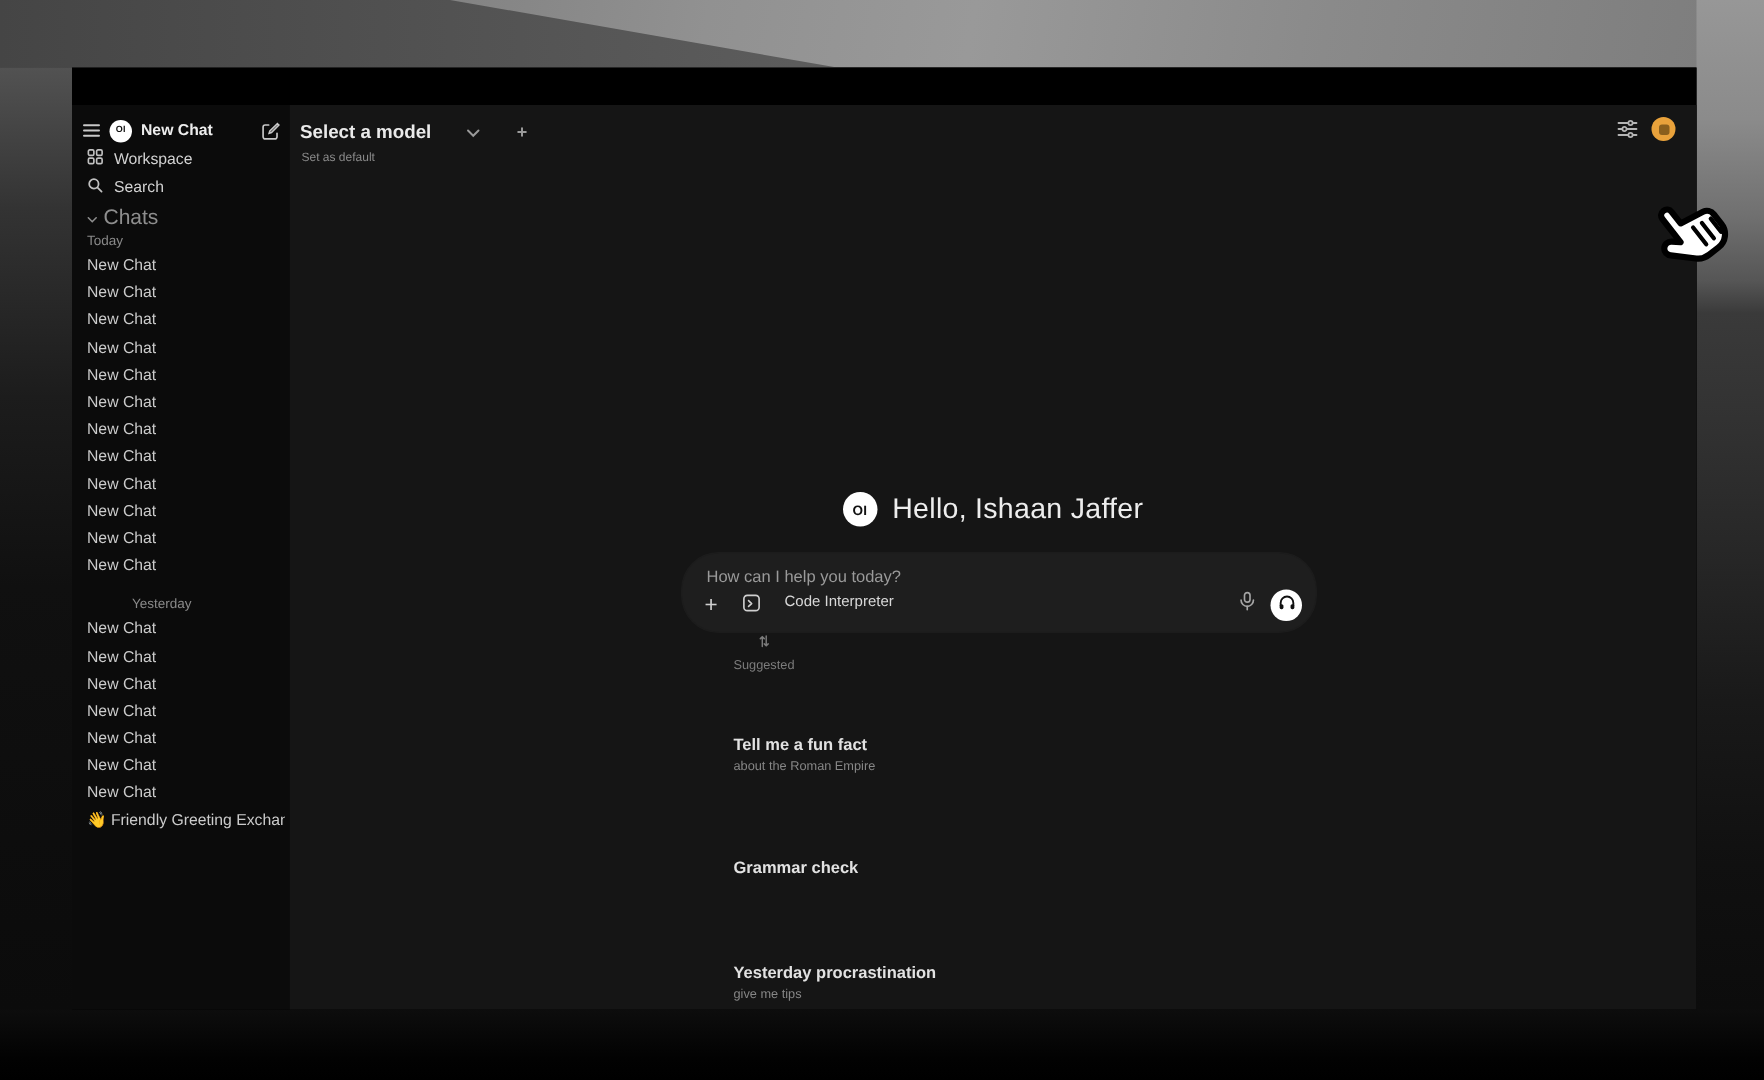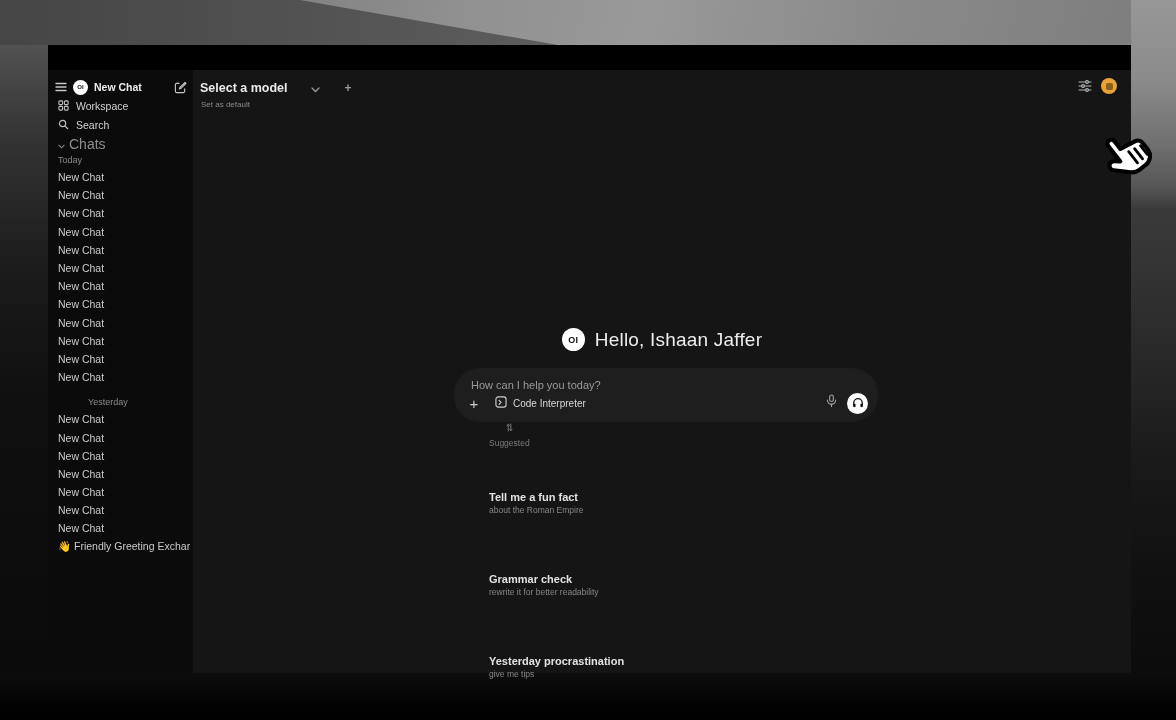--- a/index.html
+++ b/index.html
@@ -60,21 +60,21 @@
   .greet-text { font-size:19px; font-weight:500; color:#ededed; letter-spacing:.2px; }
 
   .input-card { position:absolute; left:262px; top:299px; width:422px; height:52px;
     background:#1e1e1e; border-radius:24px; box-shadow:0 0 0 1px rgba(255,255,255,.03); }
   .chat-input { position:absolute; left:16px; top:7px; width:380px; height:18px; background:transparent;
     border:none; outline:none; color:#dcdcdc; font-size:11px; font-family:inherit; }
   .chat-input::placeholder { color:#9a9a9a; }
   .card-row { position:absolute; left:10px; right:9px; bottom:7px; height:22px;
     display:flex; align-items:center; }
   .attach-plus { color:#cfcfcf; font-size:15px; width:18px; text-align:center; cursor:pointer; line-height:1; }
-  .ci-chip { display:flex; align-items:center; gap:6px; margin-left:12px; cursor:pointer;
+  .ci-chip { display:flex; gap:16px; margin-left:12px; cursor:pointer;
     color:#d8d8d8; font-size:10px; font-weight:500; }
   .card-spacer { flex:1 1 auto; }
   .mic-btn { margin-right:10px; cursor:pointer; }
   .call-btn { width:21px; height:21px; border-radius:50%; background:#fff; display:flex;
     align-items:center; justify-content:center; cursor:pointer; }
 
   .suggested-label { position:absolute; left:296px; top:353px; display:flex; align-items:center;
     gap:4px; color:#7c7c7c; font-size:8.5px;flex-direction:column; }
   .suggestions { position:absolute; left:294px; top:368px; width:400px; }
   .suggestion { padding:4px 2px 4px 2px; margin-bottom:6px; cursor:pointer; border-radius:6px;margin-top:48px; }
@@ -249,21 +249,20 @@
         </span>
         <span>Suggested</span>
       </div>
       <div class="suggestions">
           <div class="suggestion">
             <div class="sg-title">Tell me a fun fact</div>
             <div class="sg-sub">about the Roman Empire</div>
           </div>
           <div class="suggestion">
             <div class="sg-title">Grammar check</div>
-            <div class="sg-sub">rewrite it for better readability</div>
           </div>
           <div class="suggestion">
             <div class="sg-title">Yesterday procrastination</div>
             <div class="sg-sub">give me tips</div>
           </div>
         </div>
     </div>
   </div>
 
   <div class="cursor">

